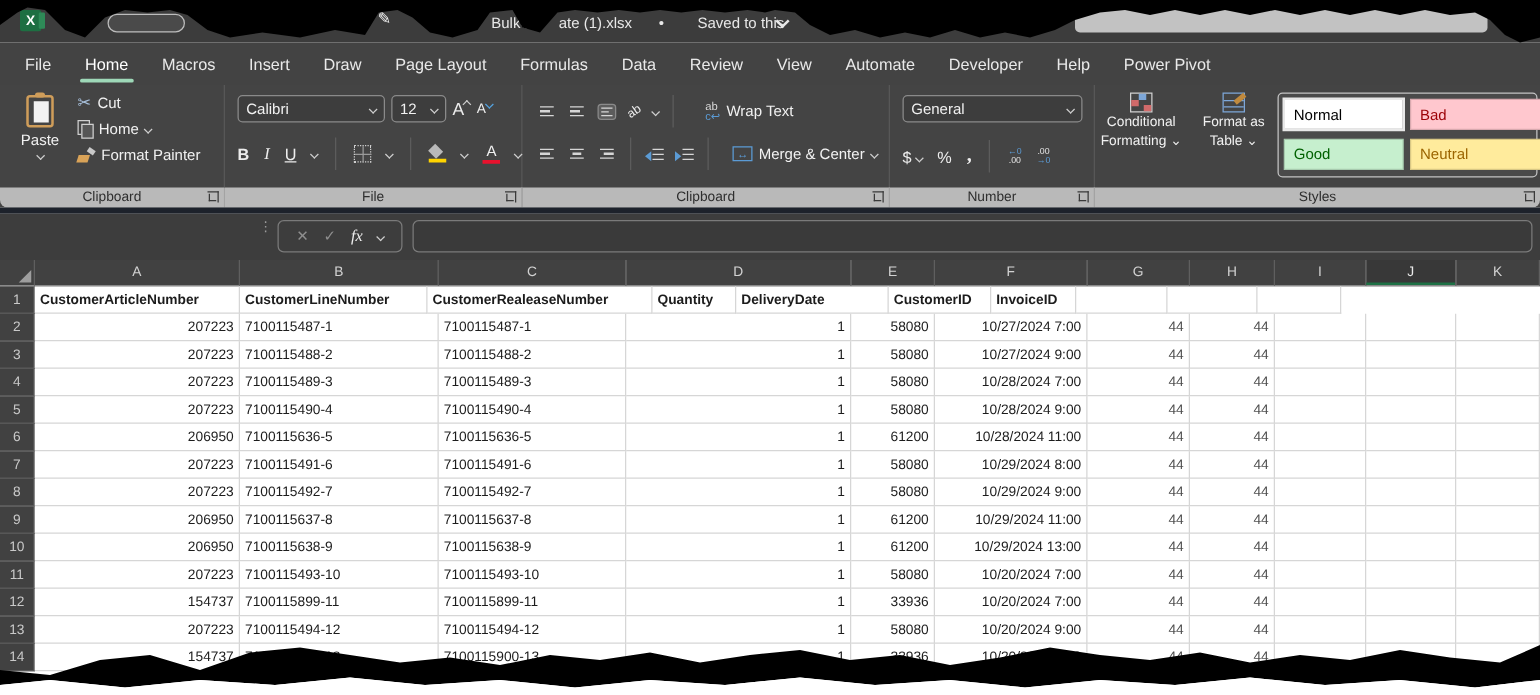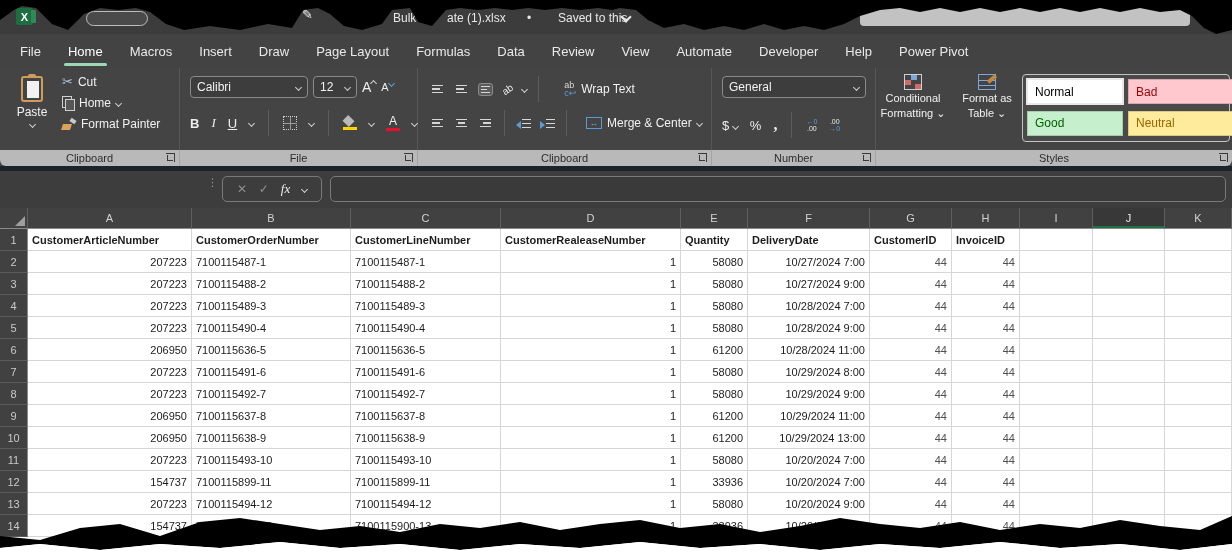--- a/index.html
+++ b/index.html
@@ -379,21 +379,20 @@
         <div class="hcell" style="width: 122px; flex: 0 0 122px;">F</div>
         <div class="hcell" style="width: 82px; flex: 0 0 82px;">G</div>
         <div class="hcell" style="width: 68px; flex: 0 0 68px;">H</div>
         <div class="hcell" style="width: 73px; flex: 0 0 73px;">I</div>
         <div class="hcell selcol" style="width: 72px; flex: 0 0 72px;">J</div>
         <div class="hcell" style="width: 67px; flex: 0 0 67px;">K</div>
       </div>
       <div class="grow">
         <div class="rhead" style="width: 28px; flex: 0 0 28px;">1</div>
         <div class="dcell hdr" style="width: 164px; flex: 0 0 164px;">CustomerArticleNumber</div>
-        <div class="dcell hdr" style="width: 159px; flex: 0 0 159px;">CustomerOrderNumber</div>
         <div class="dcell hdr" style="width: 150px; flex: 0 0 150px;">CustomerLineNumber</div>
         <div class="dcell hdr" style="width: 180px; flex: 0 0 180px;">CustomerRealeaseNumber</div>
         <div class="dcell hdr" style="width: 67px; flex: 0 0 67px;">Quantity</div>
         <div class="dcell hdr" style="width: 122px; flex: 0 0 122px;">DeliveryDate</div>
         <div class="dcell hdr" style="width: 82px; flex: 0 0 82px;">CustomerID</div>
         <div class="dcell hdr" style="width: 68px; flex: 0 0 68px;">InvoiceID</div>
         <div class="dcell hdr" style="width: 73px; flex: 0 0 73px;"></div>
         <div class="dcell hdr" style="width: 72px; flex: 0 0 72px;"></div>
         <div class="dcell hdr" style="width: 67px; flex: 0 0 67px;"></div>
       </div>

